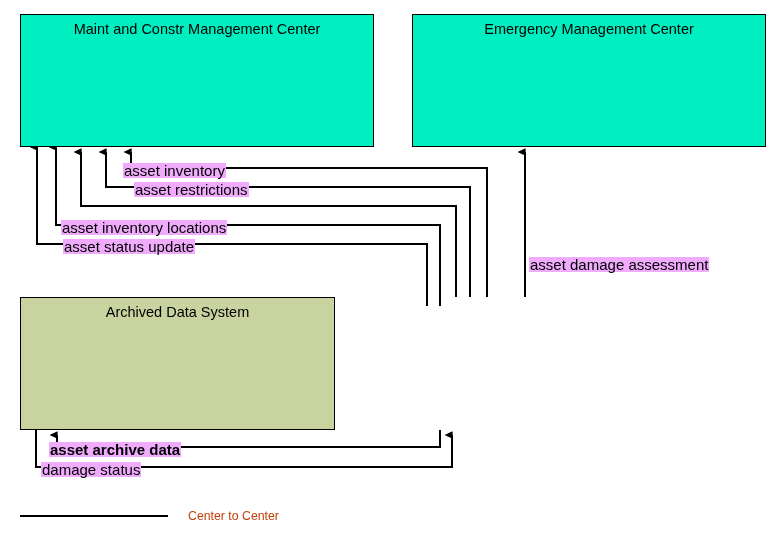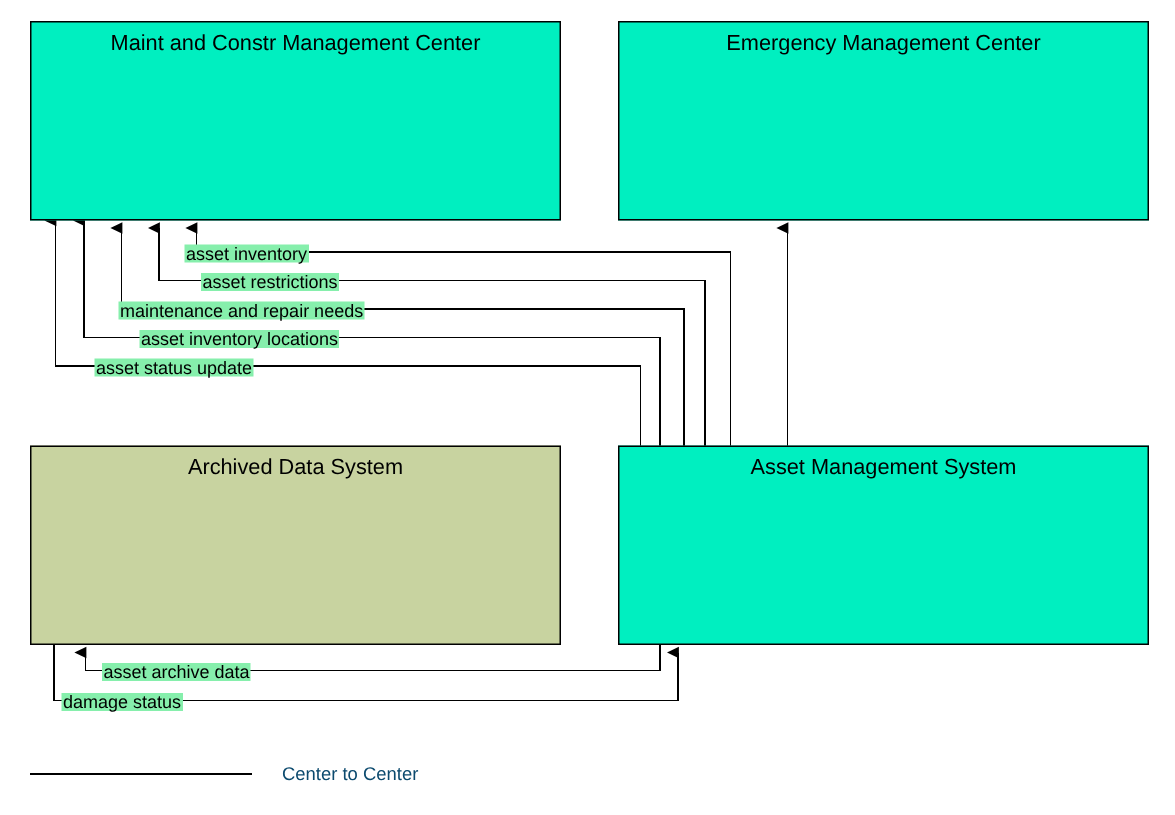--- a/index.html
+++ b/index.html
@@ -36,33 +36,33 @@
   #svg-layer {
     position: absolute;
     left: 0;
     top: 0;
     width: 783px;
     height: 543px;
     pointer-events: none;
   }
   .flow-label {
     position: absolute;
-    font-size: 12px;
+    font-size: 15px;
     line-height: 1;
     white-space: nowrap;
     color: #000000;
-    background: #86efac;
+    background: #f0abfc;
     padding: 0 1px;
   }
   .legend-label {
     position: absolute;
     font-size: 12.3px;
     line-height: 1;
     white-space: nowrap;
-    color: #0c4a6e;
+    color: #c2410c;
   }
 </style>
 </head>
 <body>
 
 <div id="diagram-root">
 
   <svg id="svg-layer" viewBox="0 0 783 543" xmlns="http://www.w3.org/2000/svg">
     <defs>
       <marker id="arrow-up" markerWidth="9" markerHeight="9" refX="4.2" refY="7.4" orient="auto" markerUnits="userSpaceOnUse">
@@ -96,38 +96,35 @@
   </svg>
 
   <div class="node-box" style="left:20px; top:14px; width:354px; height:133px; background:#00efc0;">
     <span class="node-title">Maint and Constr Management Center</span>
   </div>
 
   <div class="node-box" style="left:412px; top:14px; width:354px; height:133px; background:#00efc0;">
     <span class="node-title">Emergency Management Center</span>
   </div>
 
-  <div class="node-box" style="left:20px; top:297px; width:354px; height:133px; background:#c8d3a0;">
+  <div class="node-box" style="left:20px; top:297px; width:315px; height:133px; background:#c8d3a0;">
     <span class="node-title">Archived Data System</span>
   </div>
 
-  <div class="node-box" style="left:412px; top:297px; width:354px; height:133px; background:#00efc0;">
-    <span class="node-title">Asset Management System</span>
-  </div>
 
   <span class="flow-label" style="left:123px; top:163px;">asset inventory</span>
 
   <span class="flow-label" style="left:97px; top:182px;margin-left:37px;">asset restrictions</span>
 
-  <span class="flow-label" style="left:79px; top:201px;">maintenance and repair needs</span>
 
-  <span class="flow-label" style="left:61px; top:220px;margin-left:32px;">asset inventory locations</span>
+  <span class="flow-label" style="left:61px; top:220px;">asset inventory locations</span>
 
   <span class="flow-label" style="left:41px; top:239px;margin-left:22px;">asset status update</span>
 
+  <span class="flow-label" style="left:529px; top:257px;">asset damage assessment</span>
 
-  <span class="flow-label" style="left:68px; top:442px;">asset archive data</span>
+  <span class="flow-label" style="left:49px; top:442px;font-weight:bold;">asset archive data</span>
 
   <span class="flow-label" style="left:41px; top:462px;">damage status</span>
 
   <span class="legend-label" style="left:188px; top:510px;">Center to Center</span>
 
 </div>
 
 </body></html>

